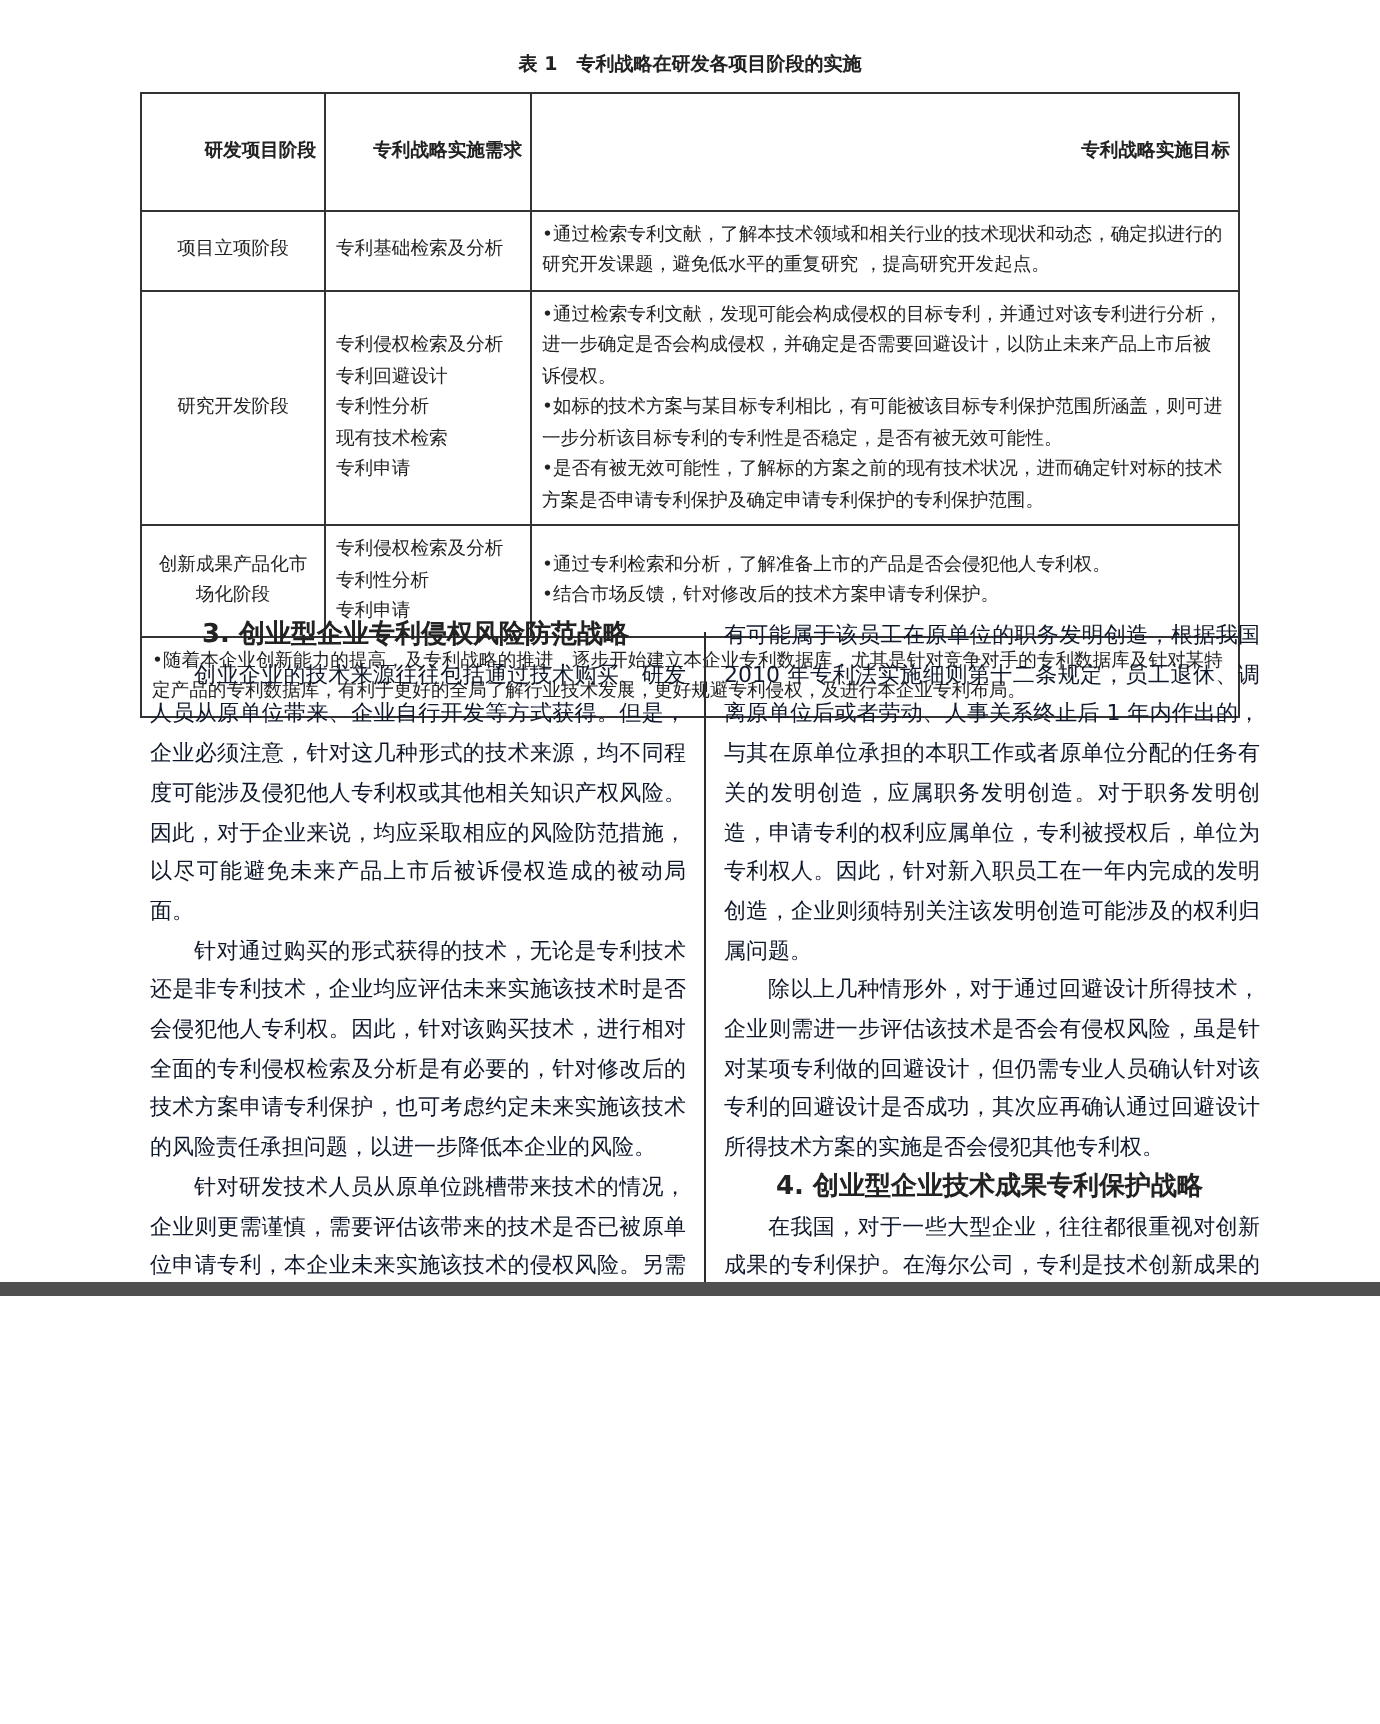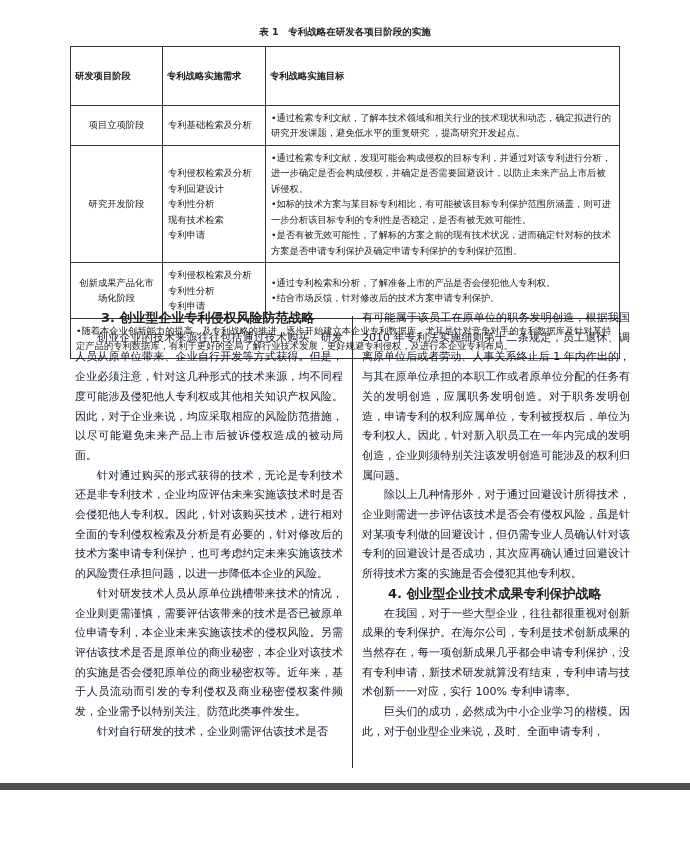--- a/index.html
+++ b/index.html
@@ -1,20 +1,20 @@
 <!DOCTYPE html>
 <html><head>
 <meta charset="utf-8">
 <style>
   * { margin: 0; padding: 0; box-sizing: border-box; }
   html, body { background: #ffffff; }
   .page {
     position: relative;
     width: 690px;
-    height: 790px;
+    height: 648px;
     background: #ffffff;
     font-family: "DejaVu Sans", sans-serif;
     color: #2b2b2b;
     overflow: hidden;
   }
 
   
   .table-area {
     position: absolute;
     left: 70px;
@@ -37,21 +37,21 @@
   }
   table.patent-table th,
   table.patent-table td {
     border: 1px solid #333;
     line-height: 15.5px;
     padding: 4px 5px;
     vertical-align: middle;
   }
   table.patent-table th {
     font-weight: bold;
-    text-align: left;
+    text-align: right;
     height: 26px;
     padding: 21px 4px;
   }
   .col-stage { width: 92px; }
   .col-needs { width: 103px; }
   td.stage-cell { text-align: center; }
   td.needs-cell { text-align: left; padding-left: 7px; }
   td.goals-cell { text-align: left; padding-left: 6px; padding-right: 6px; }
   td.footnote-cell {
     text-align: left;

